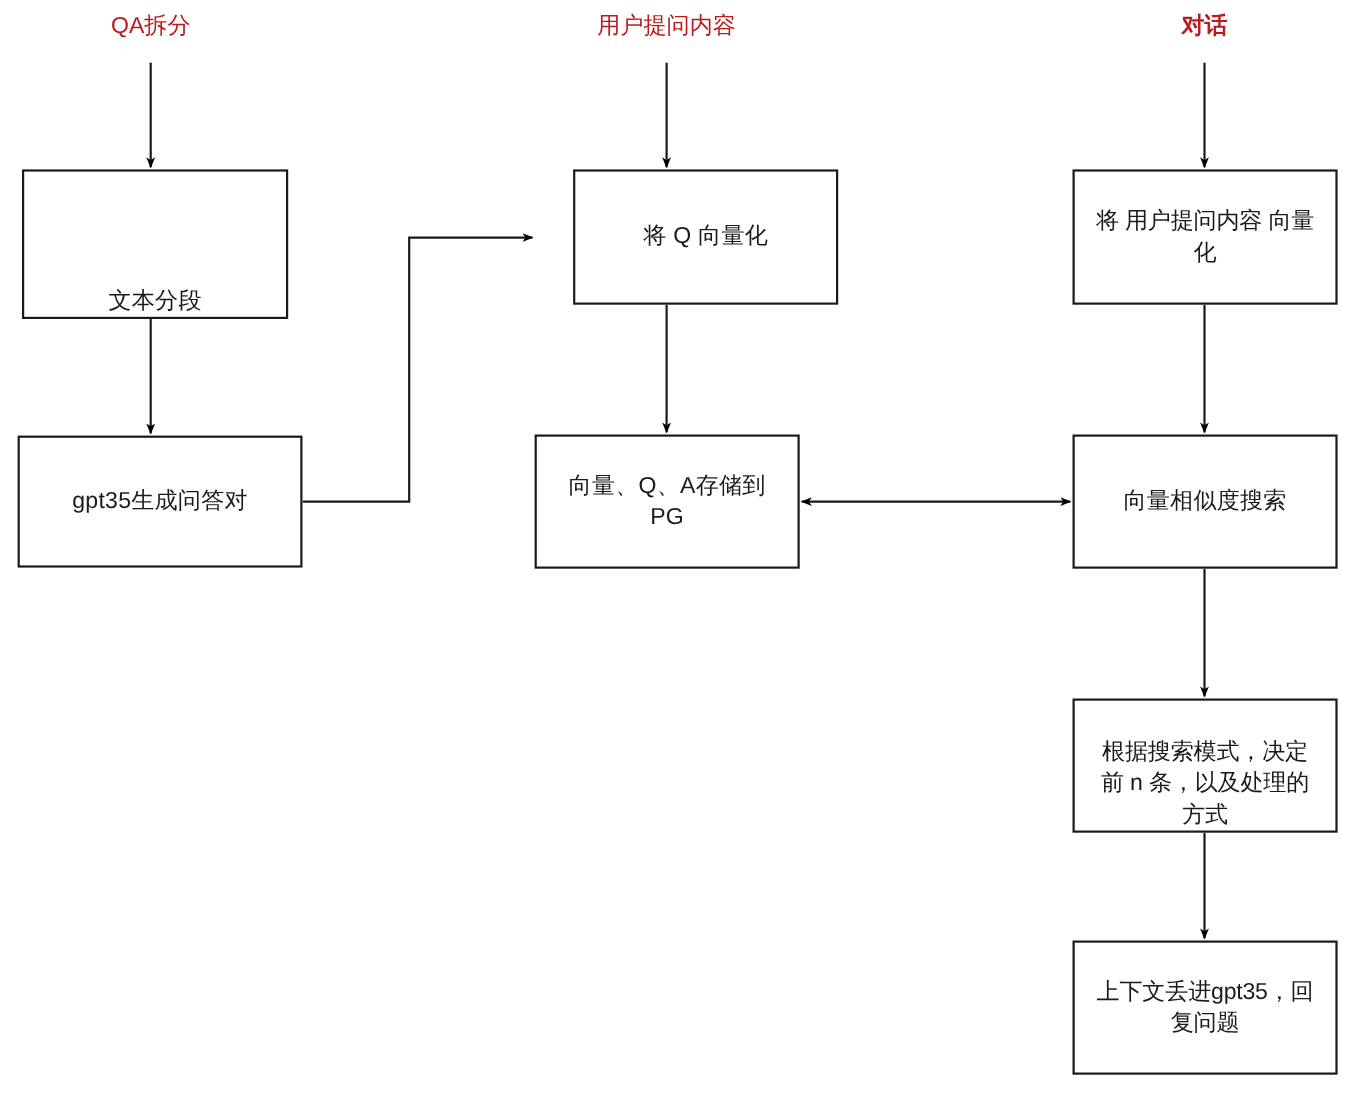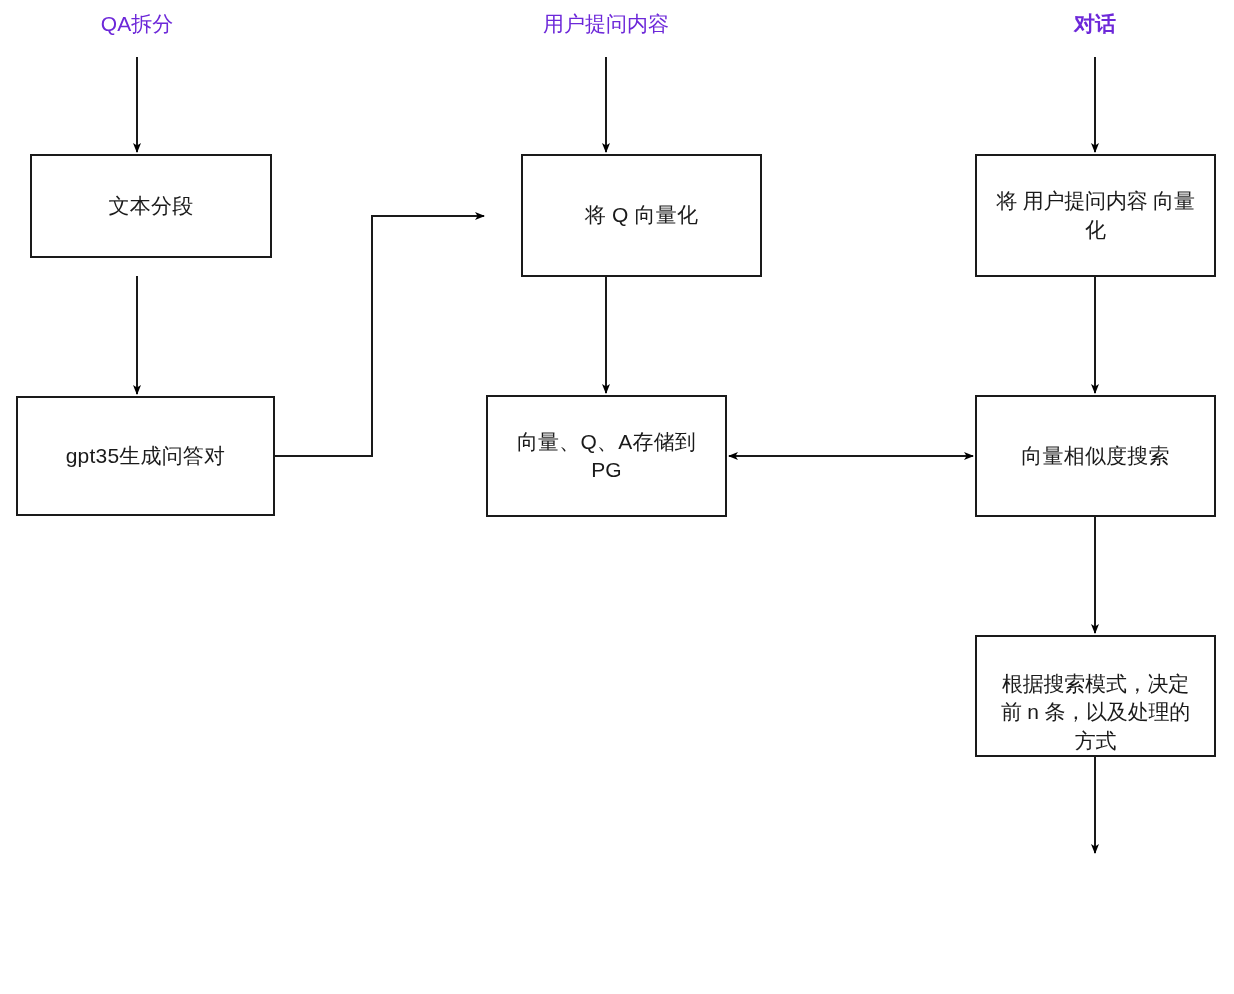--- a/index.html
+++ b/index.html
@@ -50,21 +50,21 @@
     padding: 0 4px;
     box-sizing: border-box;
     white-space: pre-line;
   }
   .node.tight .node-label {
     padding: 0 1px;
     letter-spacing: -0.2px;
   }
   .free-label {
     position: absolute;
-    color: #6d28d9;
+    color: #b91c1c;
     font-size: 21px;
     line-height: 1.2;
     white-space: nowrap;
     transform: translateX(-50%);
     text-align: right;
   }
 </style>
 </head>
 <body>
 
@@ -90,21 +90,21 @@
         <polyline points="1095,277 1095,393" fill="none" stroke="#1a1a1a" stroke-width="2" stroke-linejoin="miter" marker-end="url(#arrowhead)"></polyline>
         <polyline points="1095,517 1095,633" fill="none" stroke="#1a1a1a" stroke-width="2" stroke-linejoin="miter" marker-end="url(#arrowhead)"></polyline>
         <polyline points="1095,757 1095,853" fill="none" stroke="#1a1a1a" stroke-width="2" stroke-linejoin="miter" marker-end="url(#arrowhead)"></polyline>
       </g>
   </svg>
 
   <div class="free-label" style="left:137px; top:11px;">QA拆分</div>
   <div class="free-label" style="left:606px; top:11px;">用户提问内容</div>
   <div class="free-label" style="left:1095px; top:11px;font-weight:bold;">对话</div>
 
-  <div class="node" style="left:30px; top:154px; width:242px; height:104px;">
+  <div class="node" style="left:20px; top:154px; width:242px; height:136px;align-items:flex-end;">
     <span class="node-label">文本分段</span>
   </div>
 
   <div class="node" style="left:16px; top:396px; width:259px; height:120px;">
     <span class="node-label">gpt35生成问答对</span>
   </div>
 
   <div class="node" style="left:478px; top:154px; width:241px; height:123px;margin-left:43px;">
     <span class="node-label">将 Q 向量化</span>
   </div>
@@ -122,14 +122,18 @@
   <div class="node" style="left:975px; top:395px; width:241px; height:122px;">
     <span class="node-label">向量相似度搜索</span>
   </div>
 
   <div class="node tight" style="left:975px; top:635px; width:241px; height:122px;align-items:flex-end;">
     <span class="node-label">根据搜索模式，决定
 前 n 条，以及处理的
 方式</span>
   </div>
 
+  <div class="node tight" style="left:975px; top:855px; width:241px; height:122px;">
+    <span class="node-label">上下文丢进gpt35，回
+复问题</span>
+  </div>
 
 </div>
 
 </body></html>

